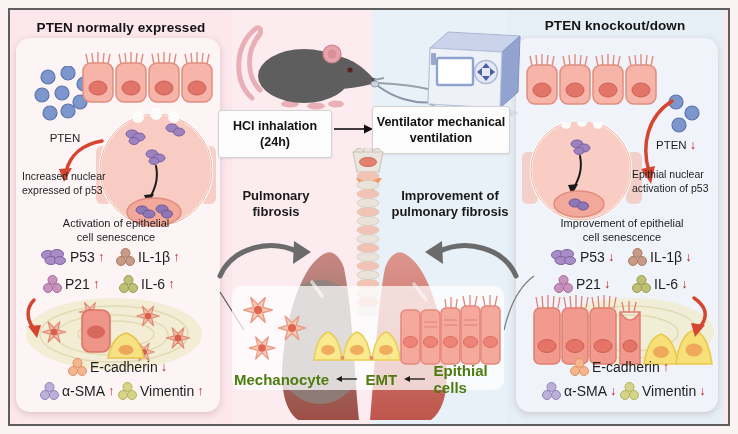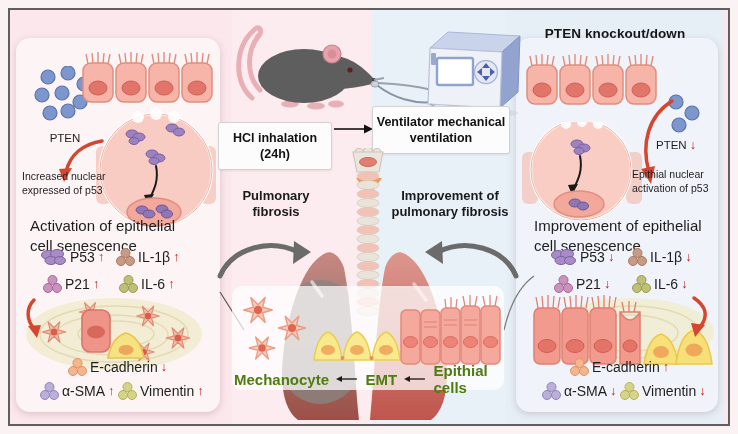--- a/index.html
+++ b/index.html
@@ -5,21 +5,21 @@
   html,body{margin:0;padding:0;}
   body{font-family:"Liberation Sans",sans-serif;background:#ffffff;}
   #fig{position:relative;width:738px;height:434px;background:#fbf2f4;overflow:hidden;}
   #frame{position:absolute;left:8px;top:8px;width:718px;height:414px;border:2px solid #5f5f5f;box-sizing:content-box;overflow:hidden;background:#fbe8ec;}
   .abs{position:absolute;}
   .zone{position:absolute;top:0;height:414px;}
   .panel-title{position:absolute;font-size:13.5px;font-weight:700;color:#141414;text-align:center;letter-spacing:.1px;}
   .card{position:absolute;border-radius:14px;box-shadow:0 2px 7px rgba(150,110,120,.30);}
   .ml{white-space:pre-line;}
   .note{position:absolute;font-size:10.5px;line-height:1.3;color:#1e1e1e;}
-  .sen{position:absolute;font-size:15px;line-height:1.3;color:#1e1e1e;}
+  .sen{position:absolute;font-size:11px;line-height:1.3;color:#1e1e1e;text-align:center;}
   .outcome{position:absolute;font-size:13px;font-weight:700;line-height:1.25;color:#1a1a1a;text-align:center;}
   .band-box{position:absolute;background:#fcfcfd;border:1px solid #d2d2d2;border-radius:3px;box-shadow:0 1px 2px rgba(0,0,0,.08);display:flex;align-items:center;justify-content:center;}
   .band-label{font-size:12.5px;font-weight:700;color:#111;text-align:center;line-height:1.3;}
   .marker{position:absolute;display:flex;align-items:center;gap:3px;height:18px;}
   .mlabel{font-size:14px;color:#1e1e1e;}
   .mdir{font-size:12.5px;font-weight:700;color:#c32222;line-height:1;}
   .emt-row{position:absolute;display:flex;align-items:center;justify-content:center;gap:7px;}
   .emt-word{font-size:15px;font-weight:700;color:#4d7c0f;}
   svg{display:block;}
 </style>
@@ -27,21 +27,22 @@
 <body>
 
 <div id="fig">
  <div id="frame">
 
   <div class="zone" style="left:0;width:222px;background:#fbe7ec;"></div>
   <div class="zone" style="left:222px;width:140px;background:#fcecef;"></div>
   <div class="zone" style="left:362px;width:134px;background:#e9f1f8;"></div>
   <div class="zone" style="left:496px;width:218px;background:#e6eff6;"></div>
 
-  <div class="panel-title ml" style="left:496px;top:16px;width:218px;">PTEN knockout/down</div>
+  <div class="panel-title ml" style="left:0;top:10px;width:222px;">PTEN normally expressed</div>
+  <div class="panel-title ml" style="left:496px;top:8px;width:218px;">PTEN knockout/down</div>
 
   <div class="card" style="left:6px;top:28px;width:204px;height:374px;background:#fdf4f6;"></div>
   <div class="card" style="left:506px;top:28px;width:202px;height:374px;background:#f0f4fa;"></div>
 
   <svg class="abs" style="left:22px;top:56px;" width="66" height="64" viewBox="0 0 66 64">
     <g fill="#7d97ce" stroke="#5a74ab" stroke-width="1.2">
       <circle cx="16" cy="11" r="7"></circle>
           <circle cx="36" cy="7" r="7"></circle>
           <circle cx="52" cy="18" r="7"></circle>
       <circle cx="10" cy="29" r="7"></circle>
@@ -267,21 +268,21 @@
     <rect x="15" y="38" width="36" height="27" rx="2" fill="#ffffff" stroke="#8fa3d0" stroke-width="2.4"></rect>
     <circle cx="64" cy="52" r="11.5" fill="#e3e8f4" stroke="#a9b6d6" stroke-width="1.4"></circle>
     <polygon points="64,43 60,48 68,48" fill="#4a5fa5"></polygon>
     <polygon points="64,61 60,56 68,56" fill="#4a5fa5"></polygon>
     <polygon points="55,52 60,48 60,56" fill="#4a5fa5"></polygon>
     <polygon points="73,52 68,48 68,56" fill="#4a5fa5"></polygon>
     <rect x="9" y="33" width="5" height="12" rx="1" fill="#9aa8cc"></rect>
     <path d="M8,84 C28,96 58,96 78,88" fill="none" stroke="#aab2c0" stroke-width="2"></path>
   </svg>
 
-  <div class="band-box" style="left:208px;top:112px;width:112px;height:46px;">
+  <div class="band-box" style="left:208px;top:100px;width:112px;height:46px;">
     <div class="band-label ml">HCl inhalation
 (24h)</div>
   </div>
   <svg class="abs" style="left:322px;top:112px;" width="42" height="14" viewBox="0 0 42 14">
     <line x1="2" y1="7" x2="33" y2="7" stroke="#111" stroke-width="1.6"></line>
     <polygon points="32,2.5 32,11.5 41,7" fill="#111"></polygon>
   </svg>
   <div class="band-box" style="left:362px;top:96px;width:136px;height:46px;">
     <div class="band-label ml">Ventilator mechanical
 ventilation</div>

